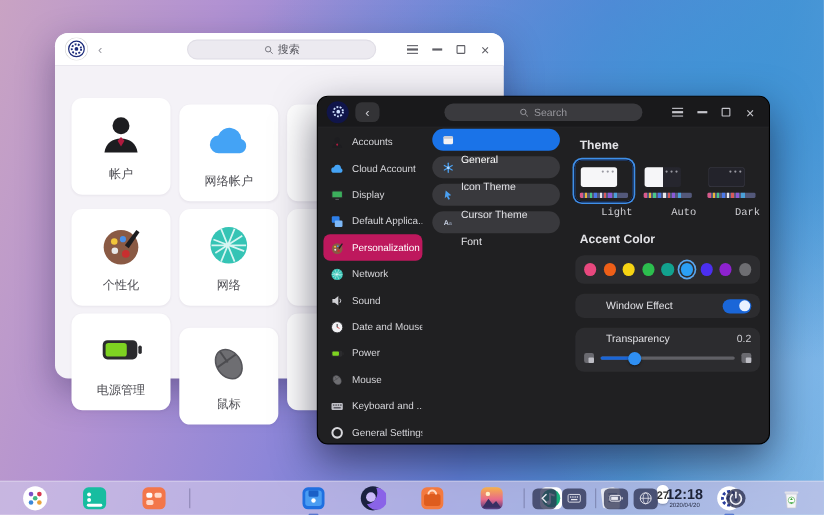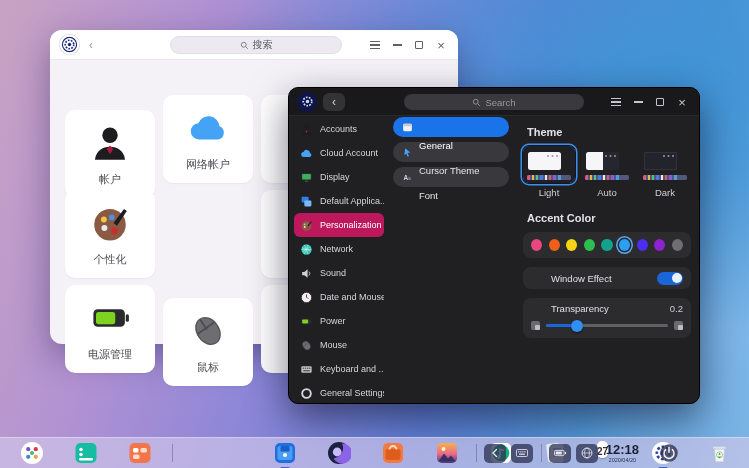--- a/index.html
+++ b/index.html
@@ -68,21 +68,21 @@
   .sub-item { height:20px; margin-bottom:5px; border-radius:11px; background:#39393d;
     display:flex; align-items:center; gap:6px; padding-left:9px; cursor:default; }
   .sub-item svg { width:11px; height:11px; flex:none; }
   .sub-item .sub-label { font-size:9.5px; color:#e3e3e7;margin-top:36px; }
   .sub-item.sel { background:#1a73e8; }
   .sub-item.sel .sub-label { color:#fff; }
 
   #panel { position:absolute; left:234px; top:29px; width:168px; bottom:6px; }
   .panel-h { font-size:11px; font-weight:bold; color:#e2e2e6; margin:9px 0 8px 4px; }
   #theme-row { display:flex; gap:6px; }
-  .thumb-wrap { width:72px; text-align:center; cursor:default; }
+  .thumb-wrap { width:72px; text-align:right; cursor:default;font-family:Liberation Mono, monospace; }
   .thumb { position:relative; width:52px; height:37px; border-radius:6px; overflow:hidden;
     background:
       radial-gradient(45% 30% at 68% 14%, rgba(225,95,135,.85), transparent 72%),
       linear-gradient(160deg,#3ب58b8 0%,#2d4aa8 0%,#23306e 62%,#1a2050 100%); }
   .thumb.sel { box-shadow:0 0 0 1px #0c1430, 0 0 0 2.5px #3f8fe8; }
   .mini-win { position:absolute; left:5px; top:6px; width:33px; height:18px; border-radius:2.5px;
     background:#f6f6f8; }
   .mini-win::after { content:''; position:absolute; top:2.5px; right:3px; width:2px; height:2px;
     border-radius:50%; background:#9a9aa2; box-shadow:-4.5px 0 #9a9aa2,-9px 0 #9a9aa2; }
   .thumb.auto .mini-win { background:linear-gradient(90deg,#f6f6f8 0 52%,#26262e 52% 100%); }
@@ -170,21 +170,21 @@
         <span class="ctl">
             <span class="minl"></span>
           </span>
         <span class="ctl">
             <span class="maxs"></span>
           </span>
         <span class="ctl clx">×</span>
       </span>
     </div>
     <div id="back-body">
-        <div class="card" style="left: 15px; top: 50px;">
+        <div class="card" style="left: 15px; top: 29px;">
           <span style="width:42px;height:42px"><svg viewBox="0 0 24 24">
               <circle cx="12" cy="7.6" r="4.4" fill="#1d1d20"></circle>
               <path d="M3.4 21.5c.6-4.8 4.2-7.3 8.6-7.3s8 2.5 8.6 7.3z" fill="#1d1d20"></path>
               <path d="M12 13.4l-1.8 2 1.8 3 1.8-3z" fill="#b01a3e"></path>
             </svg></span>
                  <span class="card-label">帐户</span>
         </div>
         <div class="card" style="left: 113px; top: 35px;">
           <span style="width:42px;height:42px"><svg viewBox="0 0 24 24">
               <path d="M7 18.5a4.6 4.6 0 01-.5-9.2A6.2 6.2 0 0118.5 11 3.9 3.9 0 0117.8 18.5z" fill="#44a3f5"></path>
@@ -203,20 +203,29 @@
           <span style="width:42px;height:42px"><svg viewBox="0 0 24 24">
               <circle cx="12" cy="13" r="9" fill="#8a5a44"></circle>
               <circle cx="8.5" cy="10" r="1.7" fill="#f2c53a"></circle>
               <circle cx="13" cy="8.8" r="1.6" fill="#4a90e8"></circle>
               <circle cx="8.8" cy="14.8" r="1.7" fill="#e8e8e8"></circle>
               <circle cx="14.5" cy="16.5" r="2" fill="#c92f2f"></circle>
               <path d="M14 12l6-8 1.6 1.2-5.6 8.3z" fill="#1d1d20"></path>
             </svg></span>
                  <span class="card-label">个性化</span>
         </div>
+        <div class="card" style="left: 113px; top: 130px;">
+          <span style="width:42px;height:42px"><svg viewBox="0 0 24 24">
+              <circle cx="12" cy="12" r="9.5" fill="#35c4b5"></circle>
+              <g stroke="#e8fbf8" stroke-width=".9" fill="none" opacity=".9">
+                <path d="M4 9l16 6M5 16L19 7M8 3.5l7 17M15 3.5l-7 17M3 12h18"></path>
+              </g>
+            </svg></span>
+                 <span class="card-label">网络</span>
+        </div>
         <div class="card" style="left: 211px; top: 130px;">
           <span style="width:42px;height:42px"></span>
                  <span class="card-label"></span>
         </div>
         <div class="card" style="left: 309px; top: 130px;">
           <span style="width:42px;height:42px"></span>
                  <span class="card-label"></span>
         </div>
         <div class="card" style="left: 15px; top: 225px;">
           <span style="width:42px;height:42px"><svg viewBox="0 0 24 24">
@@ -410,20 +419,33 @@
       </div>
     <div id="subnav">
         <div class="sub-item sel">
           <span style="width:11px;height:11px;display:inline-flex">
             <svg viewBox="0 0 24 24">
               <rect x="2.5" y="4" width="19" height="16" rx="3" fill="#f2f2f5"></rect>
               <rect x="2.5" y="4" width="19" height="5" rx="2.5" fill="#c9c9cf"></rect>
             </svg>
           </span>
                  <span class="sub-label">General</span>
+        </div>
+        <div class="sub-item">
+          <span style="width:11px;height:11px;display:inline-flex">
+            <svg viewBox="0 0 24 24">
+              <g stroke="#4aa0f2" stroke-width="2.6" stroke-linecap="round">
+                <line x1="12" y1="3" x2="12" y2="21"></line>
+                <line x1="4.2" y1="7.5" x2="19.8" y2="16.5"></line>
+                <line x1="19.8" y1="7.5" x2="4.2" y2="16.5"></line>
+              </g>
+              <circle cx="12" cy="12" r="2.6" fill="#bcdcfb"></circle>
+            </svg>
+          </span>
+                 <span class="sub-label">Icon Theme</span>
         </div>
         <div class="sub-item">
           <span style="width:11px;height:11px;display:inline-flex">
             <svg viewBox="0 0 24 24">
               <path d="M7 2.5l11 9.5-6 1 3.4 6.5-3 1.6-3.4-6.6L5 18z" fill="#4aa0f2"></path>
             </svg>
           </span>
                  <span class="sub-label">Cursor Theme</span>
         </div>
         <div class="sub-item">

